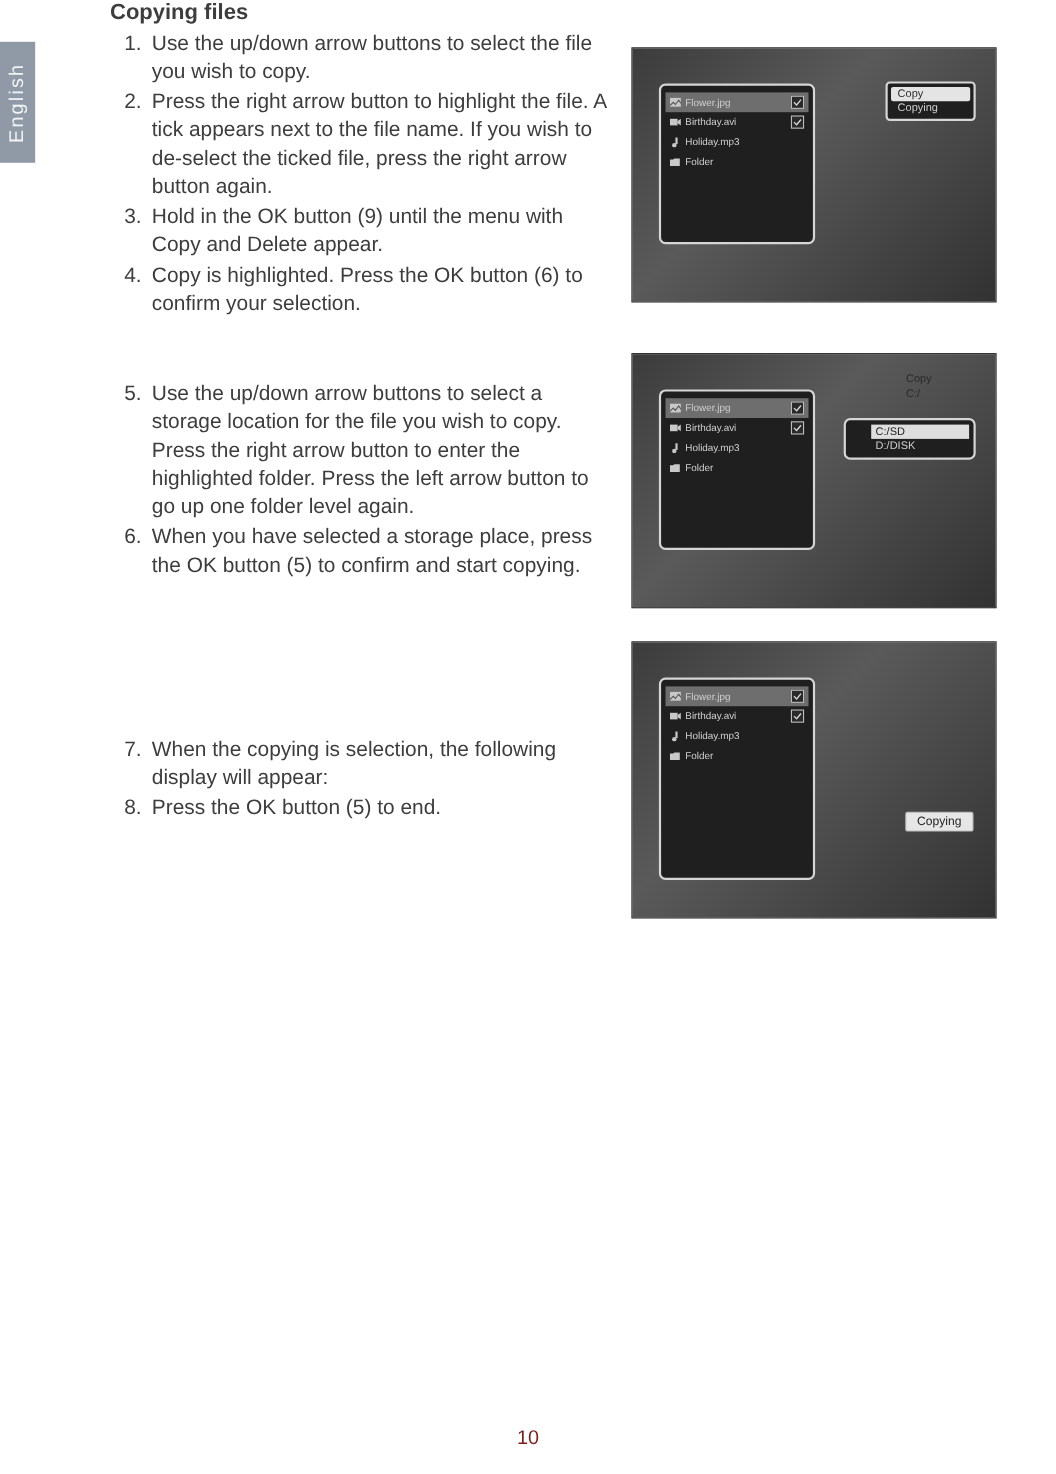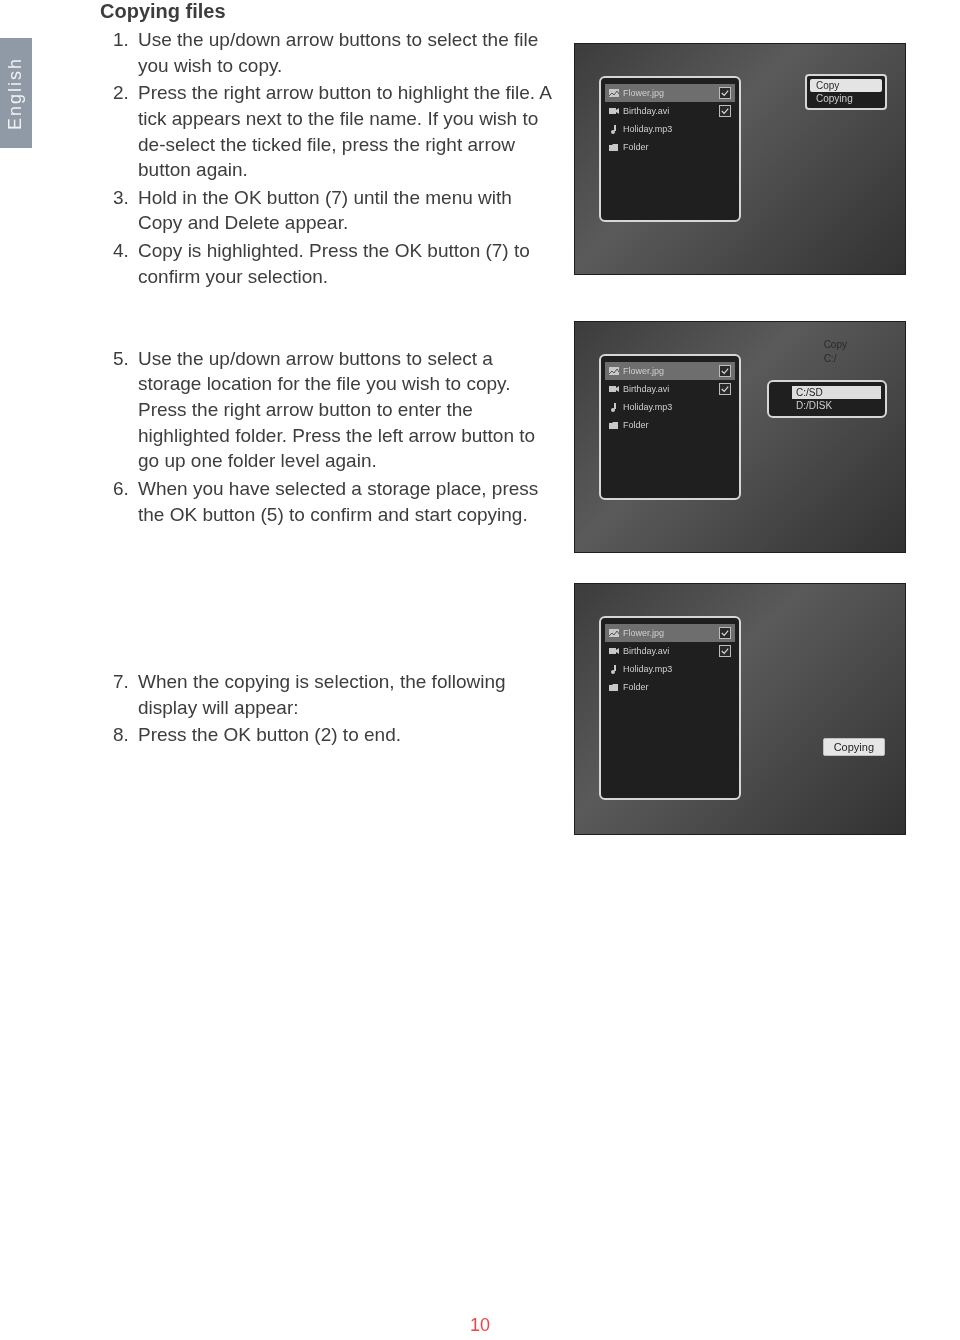--- a/index.html
+++ b/index.html
@@ -170,43 +170,43 @@
     font-size: 11px;
     padding: 2px 10px;
     border: 1px solid #bfbfbf;
     border-radius: 2px;
   }
 
   .page-num {
     position: absolute;
     left: 0;
     width: 960px;
-    bottom: 4px;
+    bottom: 22px;
     text-align: center;
     font-size: 18px;
-    color: #ef4444;
+    color: #7f1d1d;
   }
 </style>
 </head>
 <body>
 
 <div class="side-tab">
   <span>English</span>
 </div>
 
 <div class="content">
   <p class="heading">Copying files</p>
 
   <div class="section">
     <div class="text-col">
       <ol class="steps" start="1">
         <li>Use the up/down arrow buttons to select the file you wish to copy.</li>
         <li>Press the right arrow button to highlight the file. A tick appears next to the file name. If you wish to de-select the ticked file, press the right arrow button again.</li>
-        <li>Hold in the OK button (7) until the menu with Copy and Delete appear.</li>
-        <li>Copy is highlighted. Press the OK button (7) to confirm your selection.</li>
+        <li>Hold in the OK button (9) until the menu with Copy and Delete appear.</li>
+        <li>Copy is highlighted. Press the OK button (6) to confirm your selection.</li>
       </ol>
     </div>
     <div class="figure">
       <div class="shot">
 
         <div class="panel files">
           <div class="file-row sel">
             <span class="fi-icon">
                 <svg viewBox="0 0 10 10">
                   <rect x="0" y="1" width="10" height="8" fill="#c8c8c8"></rect>
@@ -328,21 +328,21 @@
           <div class="dest-row">D:/DISK</div>
         </div>
       </div>
     </div>
   </div>
 
   <div class="section">
     <div class="text-col">
       <ol class="steps" start="7">
         <li>When the copying is selection, the following display will appear:</li>
-        <li>Press the OK button (2) to end.</li>
+        <li>Press the OK button (5) to end.</li>
       </ol>
     </div>
     <div class="figure">
       <div class="shot tall">
         <div class="panel files" style="height:170px;">
           <div class="file-row sel">
             <span class="fi-icon">
                 <svg viewBox="0 0 10 10">
                   <rect x="0" y="1" width="10" height="8" fill="#c8c8c8"></rect>
                   <polyline points="0,8 3,5 5,7 8,3 10,6" fill="none" stroke="#555" stroke-width="1"></polyline>

